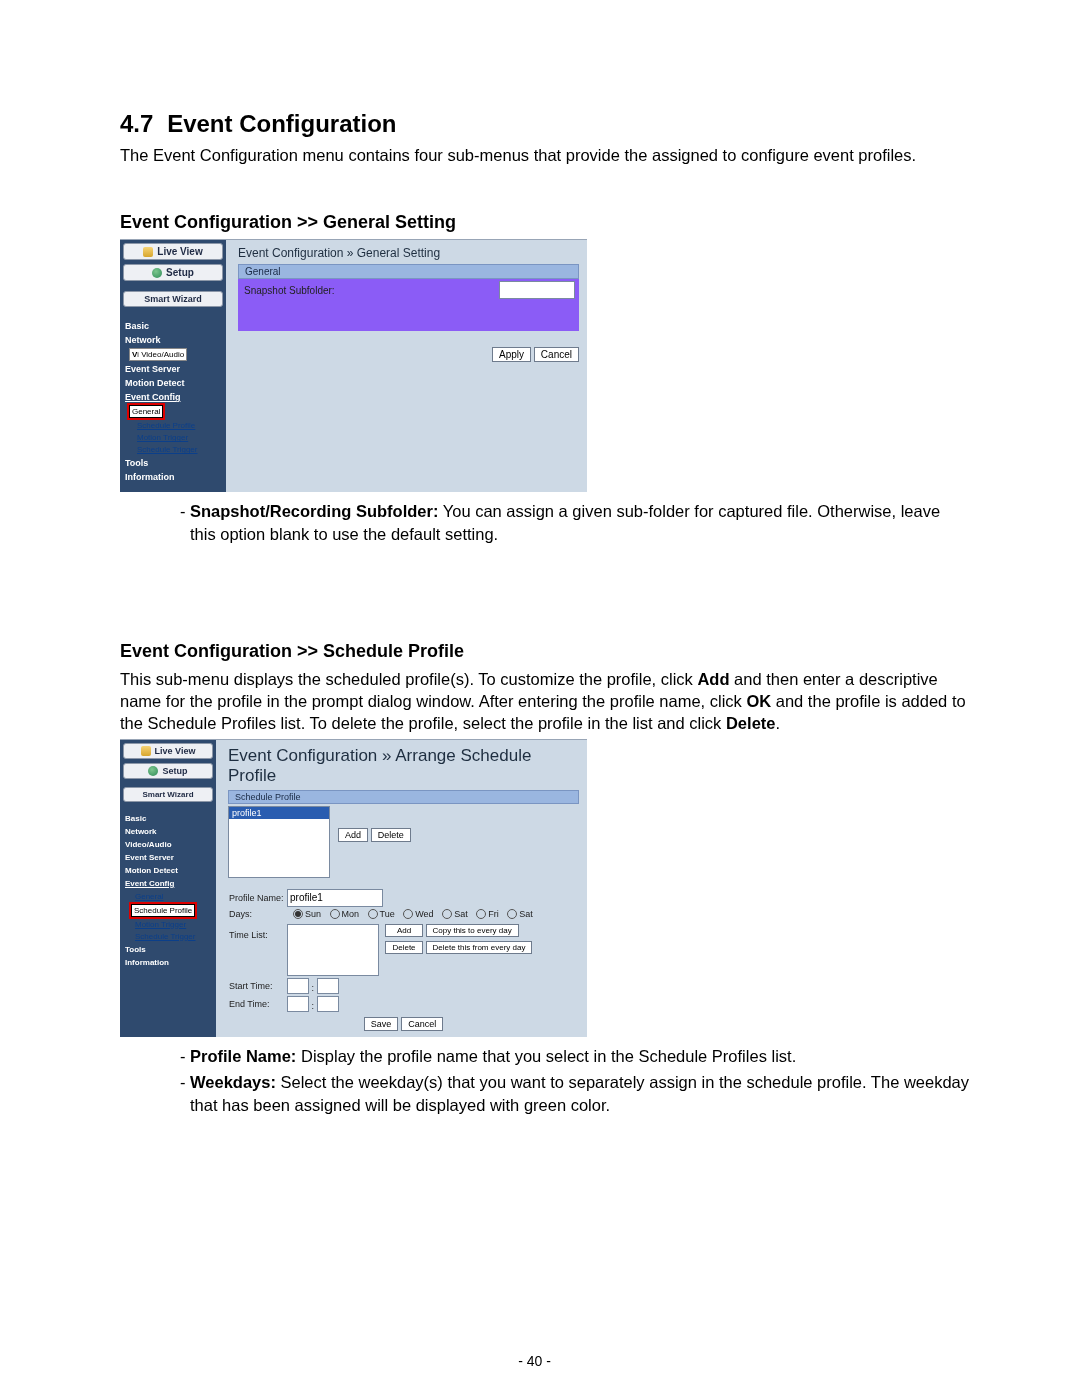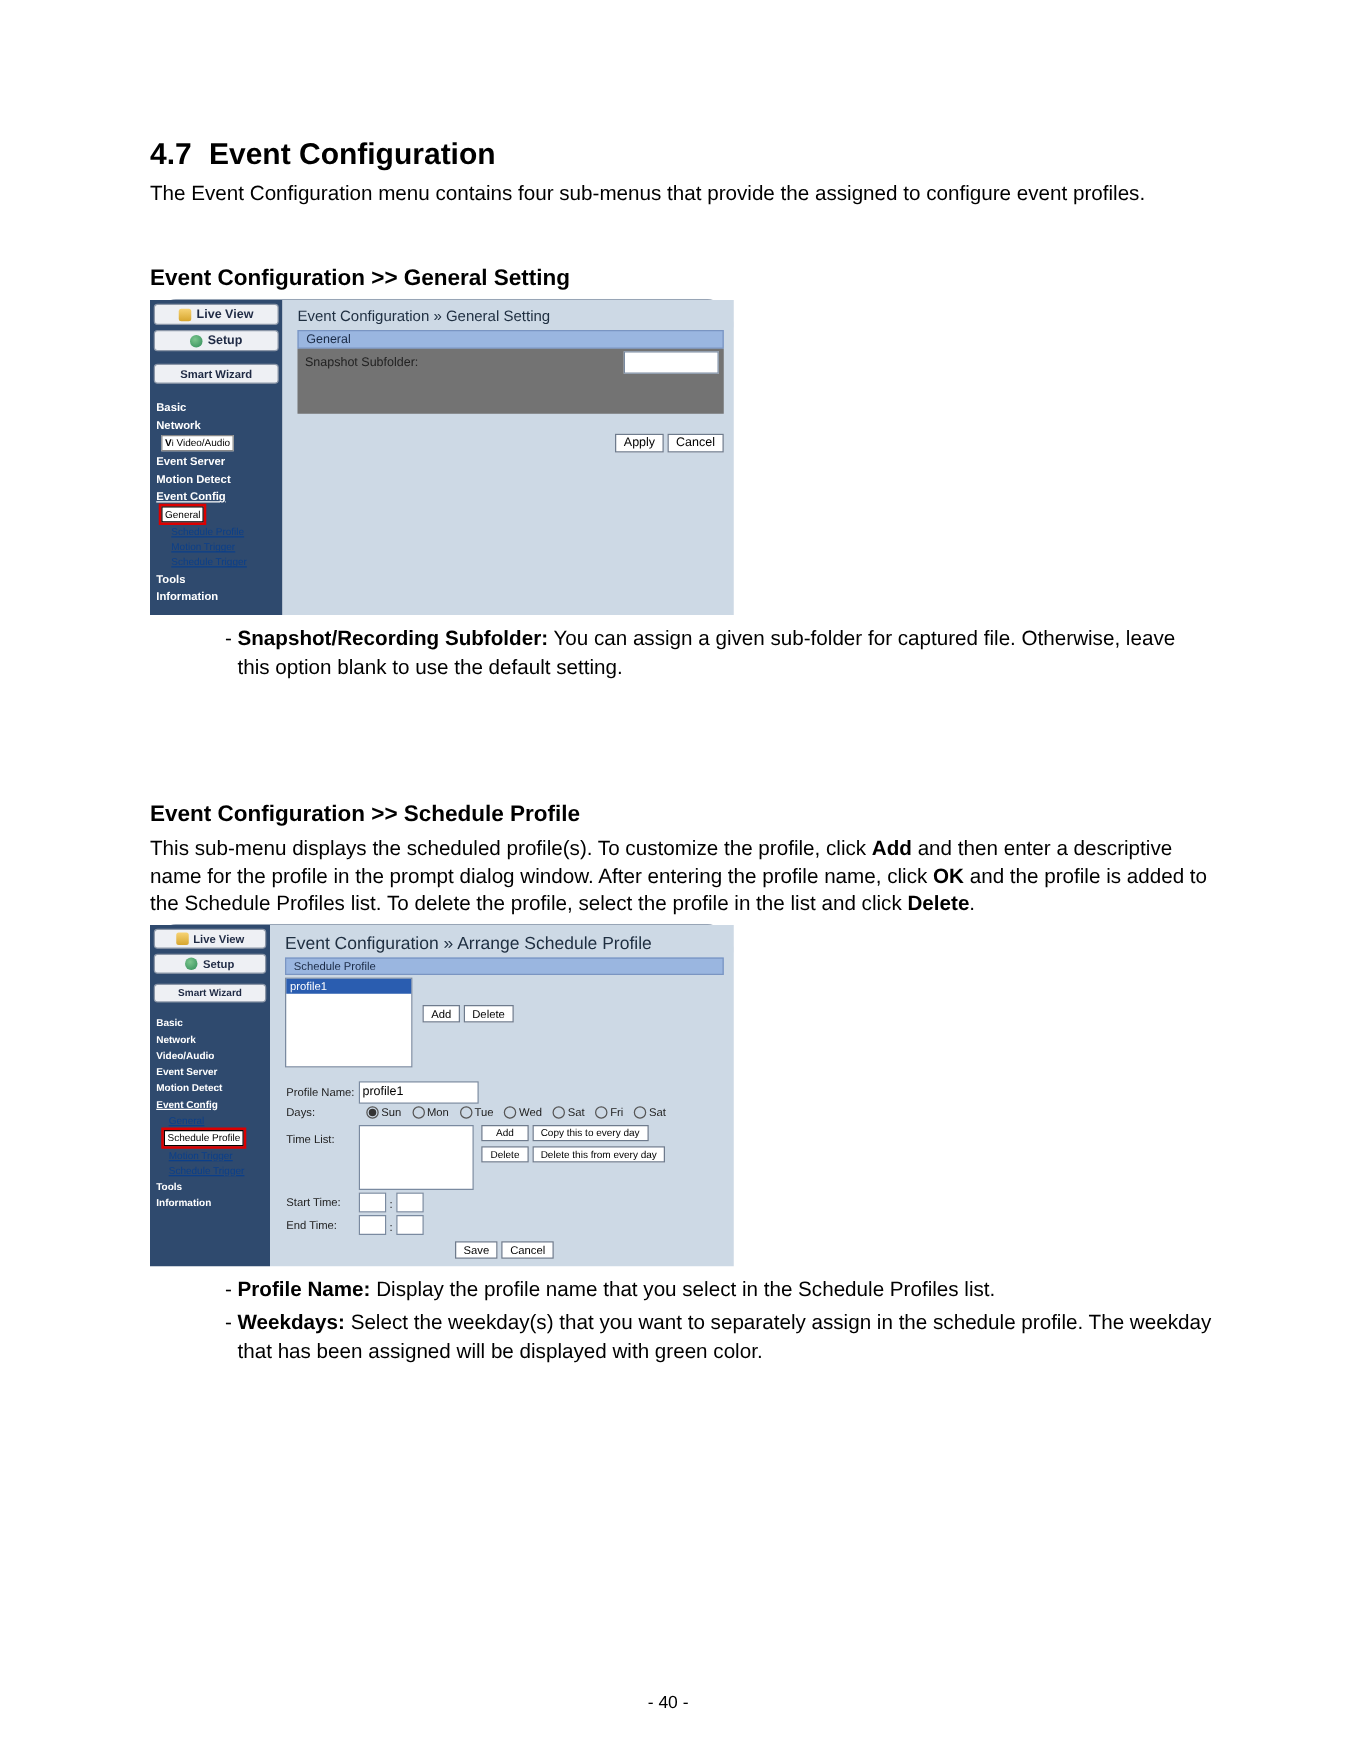--- a/index.html
+++ b/index.html
@@ -19,21 +19,20 @@
     color: #000;
   }
   .sec-num { font-weight: bold; font-size: 24px; }
   .sec-title { font-weight: bold; font-size: 24px; }
   .intro { margin-top: 6px; line-height: 1.35; }
   .sub-h { font-weight: bold; font-size: 18px; margin-top: 46px; }
   .shot {
     display: flex;
     margin-top: 6px;
     border-top: 1px solid #98a5b6;
-    border-radius: 23px;
   }
   .sidebar {
     width: 100px;
     background: #2f4a6e;
     font-size: 9px;
     color: #fff;
     padding: 3px;
   }
   .btn-live, .btn-setup, .btn-wiz {
     background: #eef0f4;
@@ -152,21 +151,21 @@
       <div><span class="nav-sub sel-red">General</span></div>
       <div class="nav-sub linky">Schedule Profile</div>
       <div class="nav-sub linky">Motion Trigger</div>
       <div class="nav-sub linky">Schedule Trigger</div>
       <div class="nav-item">Tools</div>
       <div class="nav-item">Information</div>
     </div>
     <div class="content">
       <div class="bc">Event Configuration » General Setting</div>
       <div class="panel-head">General</div>
-      <div class="panel-body" style="height:40px; position:relative; background:#737373; border:none;">
+      <div class="panel-body" style="height:40px; position:relative; background:#8b5cf6; border:none;">
         <span>Snapshot Subfolder:</span>
         <input class="txt" style="width: 70px; position: absolute; right: 4px; top: 2px;">
       </div>
       <div style="text-align:right; margin-top:16px;">
         <button class="form-btn">Apply</button>
         <button class="form-btn">Cancel</button>
       </div>
       <div style="height:120px"></div>
     </div>
   </div>
@@ -203,21 +202,21 @@
       <div class="nav-item">Motion Detect</div>
       <div class="nav-item u">Event Config</div>
       <div class="nav-sub linky" style="margin-left:10px">General</div>
       <div><span class="nav-sub sel-red2" style="margin-left:8px">Schedule Profile</span></div>
       <div class="nav-sub linky" style="margin-left:10px">Motion Trigger</div>
       <div class="nav-sub linky" style="margin-left:10px">Schedule Trigger</div>
       <div class="nav-item">Tools</div>
       <div class="nav-item">Information</div>
     </div>
     <div class="content">
-      <div class="bc" style="font-size:14px">Event Configuration » Arrange Schedule Profile</div>
+      <div class="bc" style="font-size:17px">Event Configuration » Arrange Schedule Profile</div>
       <div class="panel-head" style="font-size:9px">Schedule Profile</div>
       <div style="display:flex; gap:8px; align-items:flex-start; margin-top:2px;">
         <div class="listbox">
           <div class="row">profile1</div>
         </div>
         <div style="margin-top:22px;">
           <button class="form-btn" style="font-size:9px">Add</button>
           <button class="form-btn" style="font-size:9px">Delete</button>
         </div>
       </div>

